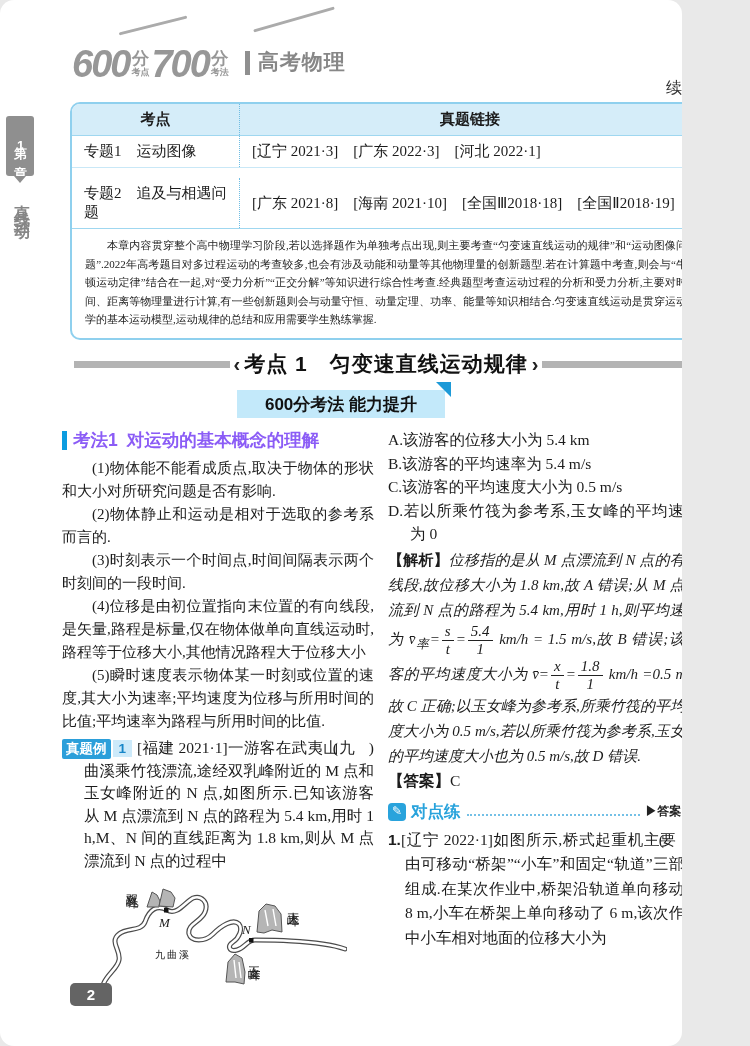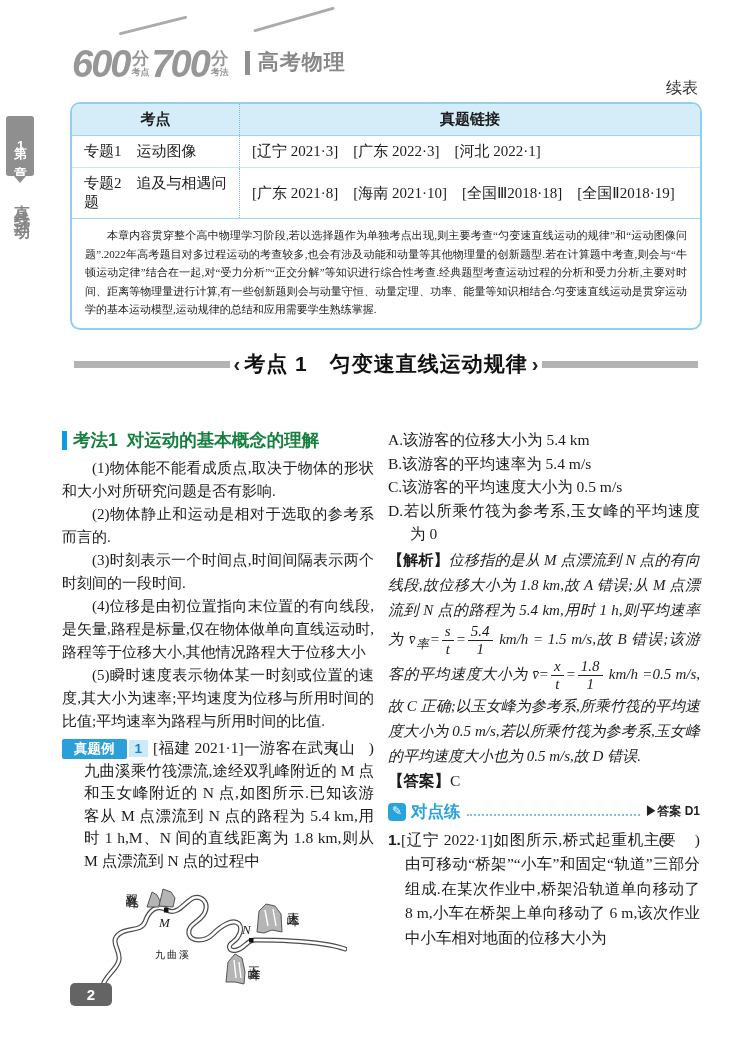--- a/index.html
+++ b/index.html
@@ -1,17 +1,17 @@
 <!DOCTYPE html>
 <html><head>
 <meta charset="utf-8">
 <style>
   html,body{margin:0;padding:0;background:#e9e9e9;}
-  .page{position:relative;width:750px;height:1046px;background:#ffffff;overflow:hidden;
-        font-family:"Liberation Serif",serif;color:#1c1c1c;}
+  .page{position:relative;width:682px;height:1046px;background:#ffffff;overflow:hidden;
+        font-family:"Liberation Serif",serif;color:#1c1c1c;border-radius:14px;}
 
   
   .brand{position:absolute;left:72px;top:30px;height:50px;display:flex;align-items:flex-end;
          color:#979797;font-family:"Liberation Sans",sans-serif;}
   .bnum{font-size:38px;font-weight:700;font-style:italic;line-height:.85;letter-spacing:-2px;}
   .bcol{display:flex;flex-direction:column;align-items:center;margin:0 2px 2px 2px;}
   .bfen{font-size:17px;font-weight:700;line-height:1;}
   .bsub{font-size:9px;font-weight:700;line-height:1.2;}
   .bsep{width:5px;height:24px;background:#8f8f8f;margin:0 8px 5px 14px;}
   .bsubject{font-size:21px;font-weight:700;color:#878787;margin-bottom:4px;letter-spacing:1px;}
@@ -37,21 +37,21 @@
            border-radius:10px;overflow:hidden;background:#fff;}
   .t-row{display:flex;align-items:stretch;}
   .t-head{background:#d5edf9;border-bottom:1px solid #9fd7f0;
           font-family:"Liberation Sans",sans-serif;font-weight:700;font-size:15px;}
   .t-c1{width:168px;display:flex;align-items:center;justify-content:center;
         border-right:1.5px dotted #6ebde4;padding:6px 8px;box-sizing:border-box;}
   .t-c2{flex:1;display:flex;align-items:center;padding:6px 12px;box-sizing:border-box;}
   .t-head .t-c2{justify-content:center;}
   .t-body{font-size:15px;border-bottom:1px solid #c9e8f7;}
   .t-body .t-c1{justify-content:flex-start;padding-left:12px;}
-  .t-body2{border-bottom:1px solid #9fd7f0;}
+  .t-body2{border-bottom:1px solid #9fd7f0;margin-top:10px;}
   .summary{padding:7px 13px 9px 13px;font-size:11px;line-height:18.5px;text-align:justify;
            text-indent:2em;color:#222;}
 
   
   .kaodian{position:absolute;left:74px;top:350px;width:624px;display:flex;align-items:center;}
   .kd-bar{flex:1;height:7px;background:#b3b3b3;}
   .kd-arrow{font:700 20px "Liberation Sans",sans-serif;color:#222;margin:0 4px;}
   .kd-title{font:700 21px "Liberation Sans",sans-serif;color:#111;letter-spacing:1px;white-space:nowrap;}
 
   
@@ -60,29 +60,29 @@
   .banner-label{font:700 17px "Liberation Sans",sans-serif;color:#111;}
   .banner-fold{position:absolute;right:-6px;top:-8px;width:15px;height:15px;background:#1d9ad8;
                clip-path:polygon(0 0,100% 0,100% 100%);}
 
   
   .col-left{position:absolute;left:62px;top:428px;width:312px;}
   .col-right{position:absolute;left:388px;top:428px;width:312px;}
 
   .kaofa-head{display:flex;align-items:center;margin-bottom:5px;}
   .kaofa-bar{width:5px;height:19px;background:#0c9ce0;margin-right:6px;}
-  .kaofa-tag,.kaofa-title{font:700 17.5px "Liberation Sans",sans-serif;color:#15803d;}
+  .kaofa-tag,.kaofa-title{font:700 17.5px "Liberation Sans",sans-serif;color:#8b5cf6;}
   .kaofa-title{margin-left:9px;}
 
   .point{font-size:15px;line-height:23px;text-align:justify;text-indent:2em;margin:0;}
 
   .ex-text{margin:4px 0 0 0;font-size:15.5px;line-height:22.5px;text-align:justify;
            padding-left:22px;text-indent:-22px;}
   .badge-zhen{display:inline-block;background:#2b9fda;color:#fff;border-radius:2px;
-              font:700 13.5px "Liberation Sans",sans-serif;padding:1px 12px;text-indent:0;}
+              font:700 13.5px "Liberation Sans",sans-serif;padding:1px 4px;text-indent:0;}
   .badge-num{display:inline-block;background:#cdeafa;color:#1786c8;
              font:700 13.5px "Liberation Sans",sans-serif;padding:1px 6px;margin:0 5px 0 2px;text-indent:0;}
   .bracket{float:right;}
 
   
   .mapfig{position:relative;width:258px;height:124px;margin:8px auto 0 auto;}
   .mlabel{position:absolute;font-size:12.5px;color:#222;line-height:1.05;}
   .mvert{writing-mode:vertical-rl;text-orientation:upright;letter-spacing:1px;}
   .mpoint{font-style:italic;font-size:13px;}
 
@@ -162,20 +162,24 @@
   </div>
 
   <div class="kaodian">
     <span class="kd-bar"></span>
     <span class="kd-arrow">‹</span>
     <span class="kd-title">考点 1　匀变速直线运动规律</span>
     <span class="kd-arrow">›</span>
     <span class="kd-bar"></span>
   </div>
 
+  <div class="banner">
+    <span class="banner-label">600分考法 能力提升</span>
+    <span class="banner-fold"></span>
+  </div>
 
   <div class="col-left">
     <div class="kaofa-head">
       <span class="kaofa-bar"></span>
       <span class="kaofa-tag">考法1</span>
       <span class="kaofa-title">对运动的基本概念的理解</span>
     </div>
     <p class="point">(1)物体能不能看成质点,取决于物体的形状和大小对所研究问题是否有影响.</p>
     <p class="point">(2)物体静止和运动是相对于选取的参考系而言的.</p>
     <p class="point">(3)时刻表示一个时间点,时间间隔表示两个时刻间的一段时间.</p>

